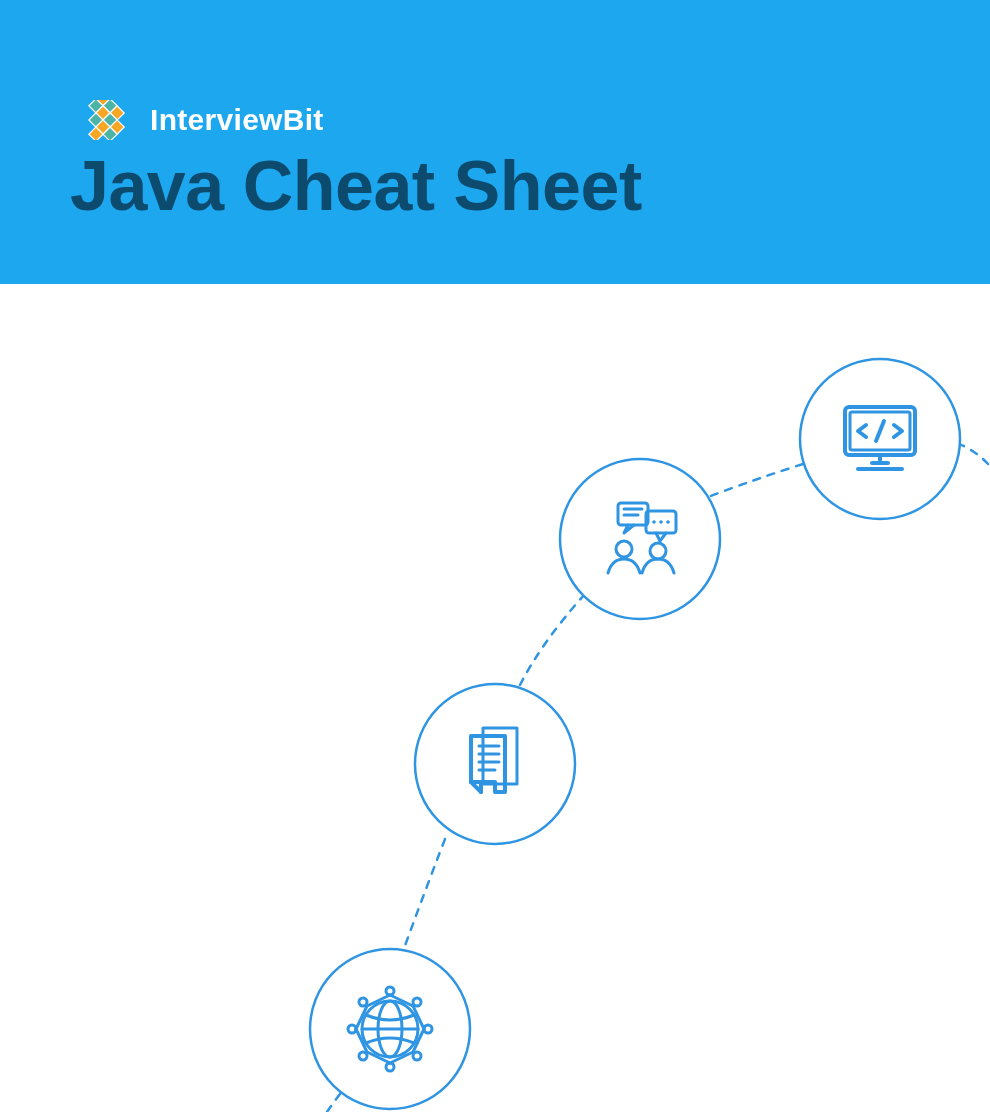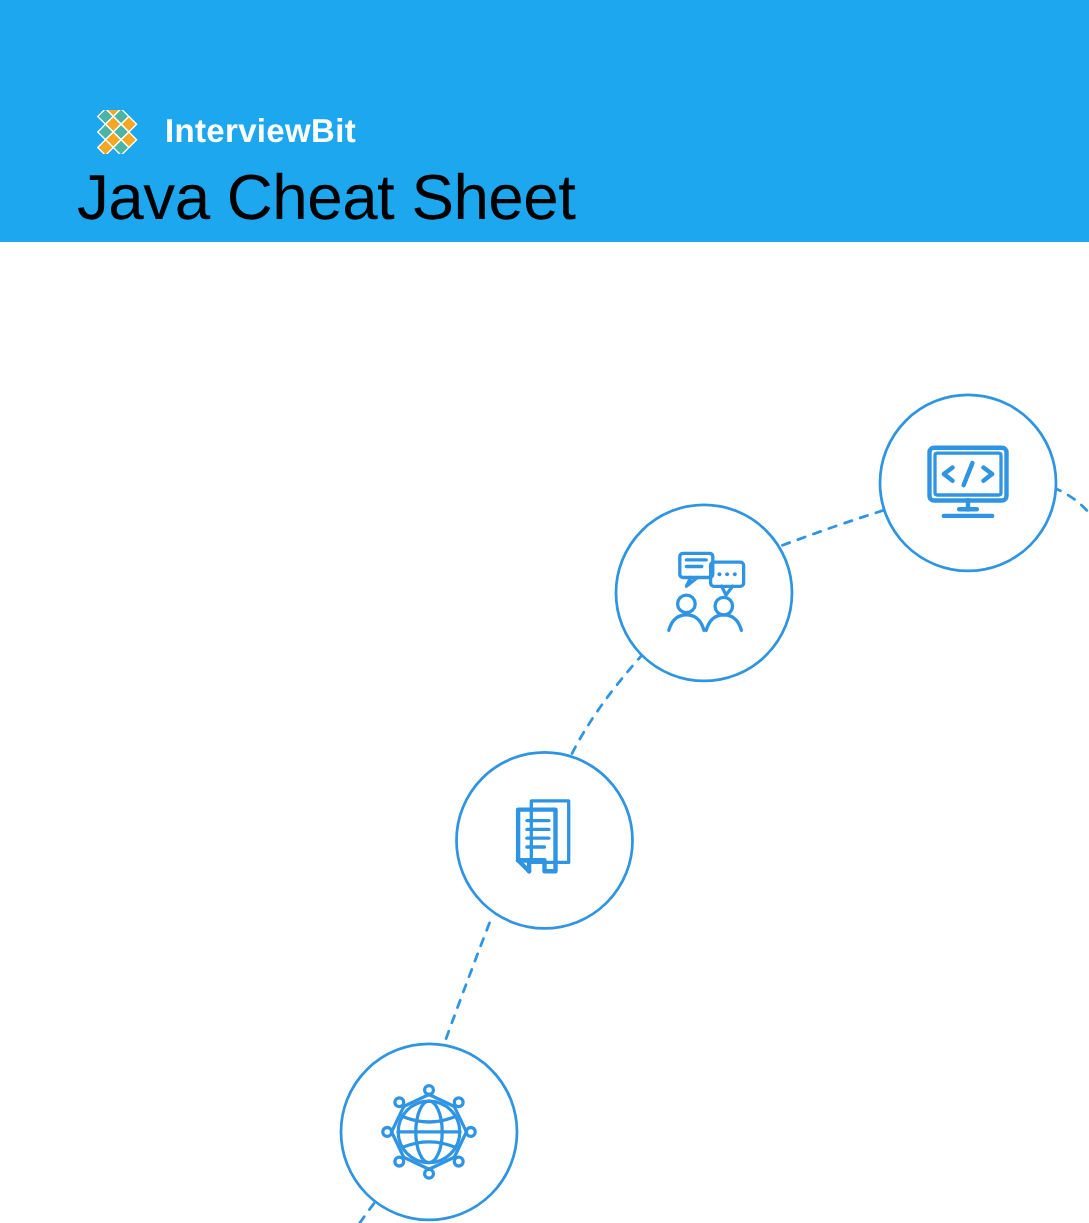--- a/index.html
+++ b/index.html
@@ -6,21 +6,21 @@
   body {
     width: 990px;
     height: 1112px;
     font-family: -apple-system, BlinkMacSystemFont, "Segoe UI", Helvetica, Arial, sans-serif;
     background: #ffffff;
     overflow: hidden;
     position: relative;
   }
   .header {
     background: #1ca7ef;
-    height: 220px;
+    height: 284px;
     padding: 100px 0 0 70px;
     position: relative;
   }
   .brand-row {
     display: flex;
     align-items: center;
     gap: 14px;
     margin-bottom: 6px;
   }
   .brand-logo {
@@ -28,23 +28,23 @@
     height: 40px;
   }
   .brand-name {
     color: #ffffff;
     font-size: 30px;
     font-weight: 600;
     letter-spacing: 0.3px;
   }
   .brand-name b { font-weight: 700; }
   .page-title {
-    color: #000000;
-    font-size: 58px;
-    font-weight: 400;
+    color: #0c4a6e;
+    font-size: 70px;
+    font-weight: 700;
     letter-spacing: -0.5px;
   }
   .graphic-area {
     position: absolute;
     top: 284px;
     left: 0;
     right: 0;
     bottom: 0;
     overflow: hidden;
   }

